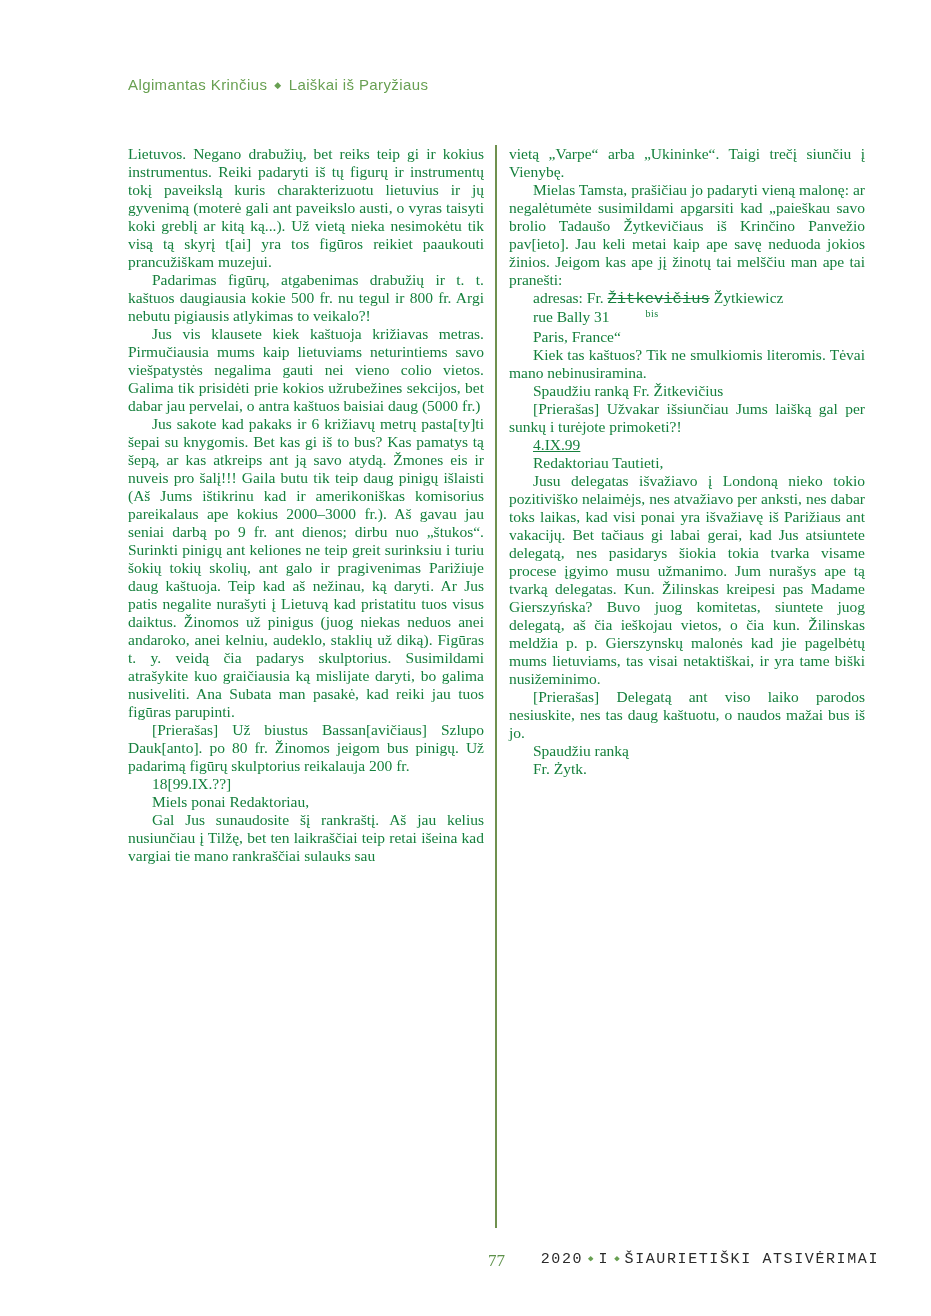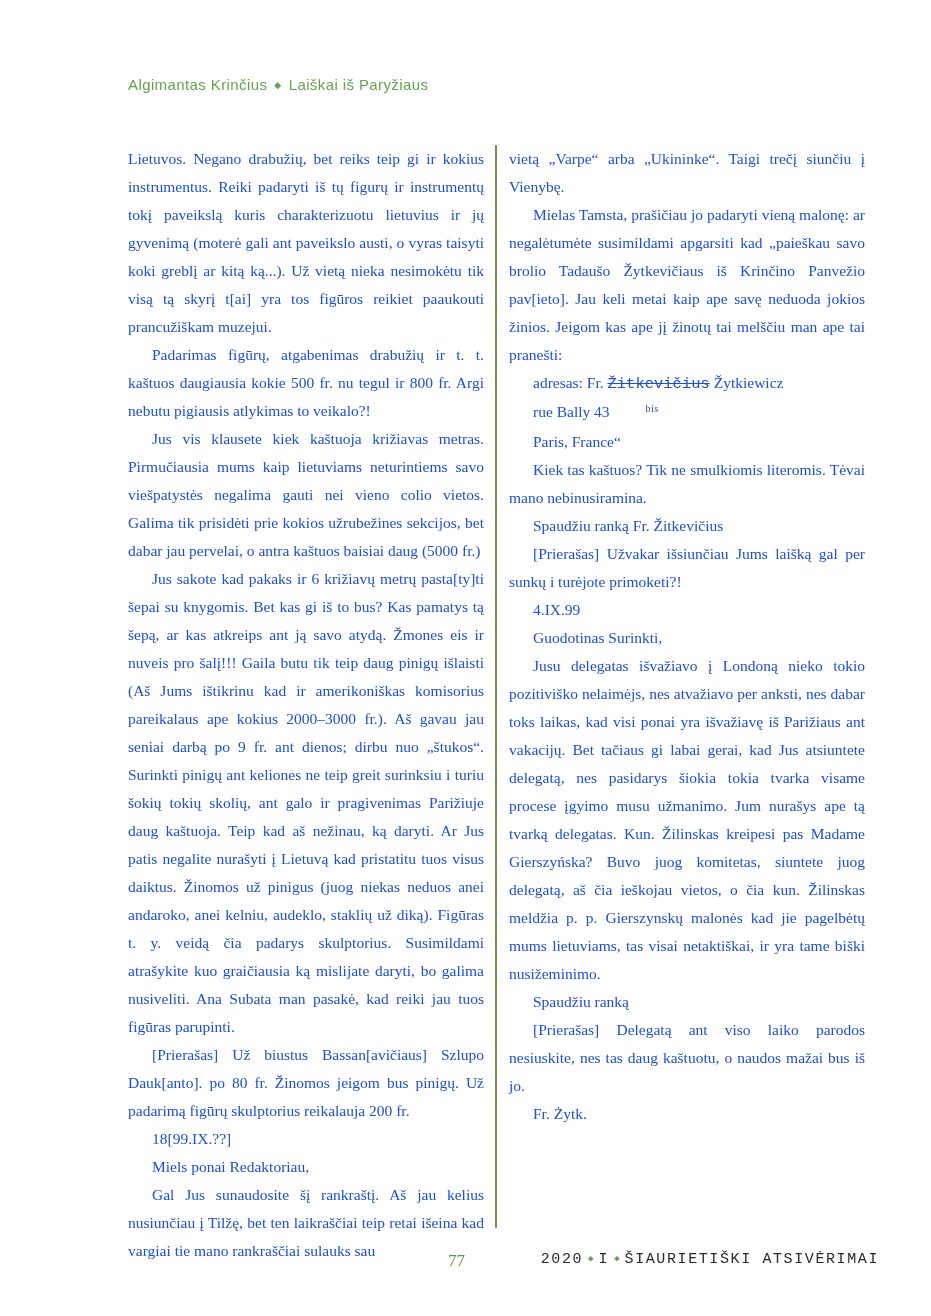--- a/index.html
+++ b/index.html
@@ -20,44 +20,44 @@
   }
   .running-header .sep{
     font-size:9px;vertical-align:2px;margin:0 7px;color:#68a052;
   }
   .columns{
     position:absolute;left:128px;top:145px;width:739px;
     display:flex;align-items:flex-start;
   }
   .col{
     width:356px;
-    font-size:15.5px;line-height:28px;
+    font-size:15.5px;line-height:18px;
     text-align:justify;
-    color:#1d4ed8;
+    color:#15803d;
   }
   .divider{
     width:2px;height:1083px;
     margin-left:11px;margin-right:12px;
     background:#70914f;
     flex:0 0 auto;
   }
   .col p{margin:0;}
   .ind{text-indent:24px;}
   .mt-1{margin-top:21px;}
   .mt-date-l{margin-top:21px;}
   .mt-sal-l{margin-top:68px;}
-  .mt-date-r{margin-top:47px;}
+  .mt-date-r{margin-top:47px;text-decoration:underline;}
   .mt-sal-r{margin-top:58px;}
   .strike{text-decoration:line-through;font-family:Liberation Mono, monospace;}
   .bis{
     font-size:10px;position:relative;top:-5px;
     letter-spacing:.5px;padding-left:32px;
   }
   .footer-pagenum{
-    position:absolute;left:448px;top:1251px;
+    position:absolute;left:488px;top:1251px;
     font-size:17px;color:#5d914a;
     font-family:"Liberation Serif",serif;
   }
   .footer-volume{
     position:absolute;right:52px;top:1251px;
     font-size:15px;letter-spacing:1.6px;color:#2a2a2a;
     font-family:Liberation Mono, monospace;
     white-space:nowrap;
   }
   .footer-volume .sep{
@@ -86,33 +86,33 @@
       <p class="ind mt-1">Gal Jus sunaudosite šį rankraštį. Aš jau kelius nusiunčiau į Tilžę, bet ten laikraščiai teip retai išeina kad vargiai tie mano rankraščiai sulauks sau</p>
     </div>
 
     <div class="divider"></div>
 
     <div class="col">
       <p>vietą „Varpe“ arba „Ukininke“. Taigi trečį siunčiu į Vienybę.</p>
       <p class="ind">Mielas Tamsta, prašičiau jo padaryti vieną malonę: ar negalėtumėte susimildami apgarsiti kad „paieškau savo brolio Tadaušo Žytkevičiaus iš Krinčino Panvežio pav[ieto]. Jau keli metai kaip ape savę neduoda jokios žinios. Jeigom kas ape jį žinotų tai melščiu man ape tai pranešti:</p>
 
       <p class="ind"><span>adresas: Fr. </span><span class="strike">Žitkevičius</span><span> Žytkiewicz</span></p>
-      <p class="ind"><span>rue Bally 43 </span><span class="bis">bis</span></p>
+      <p class="ind"><span>rue Bally 31 </span><span class="bis">bis</span></p>
       <p class="ind">Paris, France“</p>
 
       <p class="ind">Kiek tas kaštuos? Tik ne smulkiomis literomis. Tėvai mano nebinusiramina.</p>
       <p class="ind">Spaudžiu ranką Fr. Žitkevičius</p>
       <p class="ind mt-1">[Prierašas] Užvakar išsiunčiau Jums laišką gal per sunkų i turėjote primoketi?!</p>
 
       <p class="ind mt-date-r">4.IX.99</p>
-      <p class="ind mt-sal-r">Guodotinas Surinkti,</p>
+      <p class="ind mt-sal-r">Redaktoriau Tautieti,</p>
 
       <p class="ind">Jusu delegatas išvažiavo į Londoną nieko tokio pozitiviško nelaimėjs, nes atvažiavo per anksti, nes dabar toks laikas, kad visi ponai yra išvažiavę iš Parižiaus ant vakacijų. Bet tačiaus gi labai gerai, kad Jus atsiuntete delegatą, nes pasidarys šiokia tokia tvarka visame procese įgyimo musu užmanimo. Jum nurašys ape tą tvarką delegatas. Kun. Žilinskas kreipesi pas Madame Gierszyńska? Buvo juog komitetas, siuntete juog delegatą, aš čia ieškojau vietos, o čia kun. Žilinskas meldžia p. p. Gierszynskų malonės kad jie pagelbėtų mums lietuviams, tas visai netaktiškai, ir yra tame biški nusižeminimo.</p>
+      <p class="ind mt-1">[Prierašas] Delegatą ant viso laiko parodos nesiuskite, nes tas daug kaštuotu, o naudos mažai bus iš jo.</p>
       <p class="ind">Spaudžiu ranką</p>
-      <p class="ind mt-1">[Prierašas] Delegatą ant viso laiko parodos nesiuskite, nes tas daug kaštuotu, o naudos mažai bus iš jo.</p>
       <p class="ind">Fr. Żytk.</p>
     </div>
 
   </div>
 
   <div class="footer-pagenum">77</div>
 
   <div class="footer-volume">
     <span>2020</span><span class="sep">◆</span><span>I</span><span class="sep">◆</span><span>ŠIAURIETIŠKI ATSIVĖRIMAI</span>
   </div>

